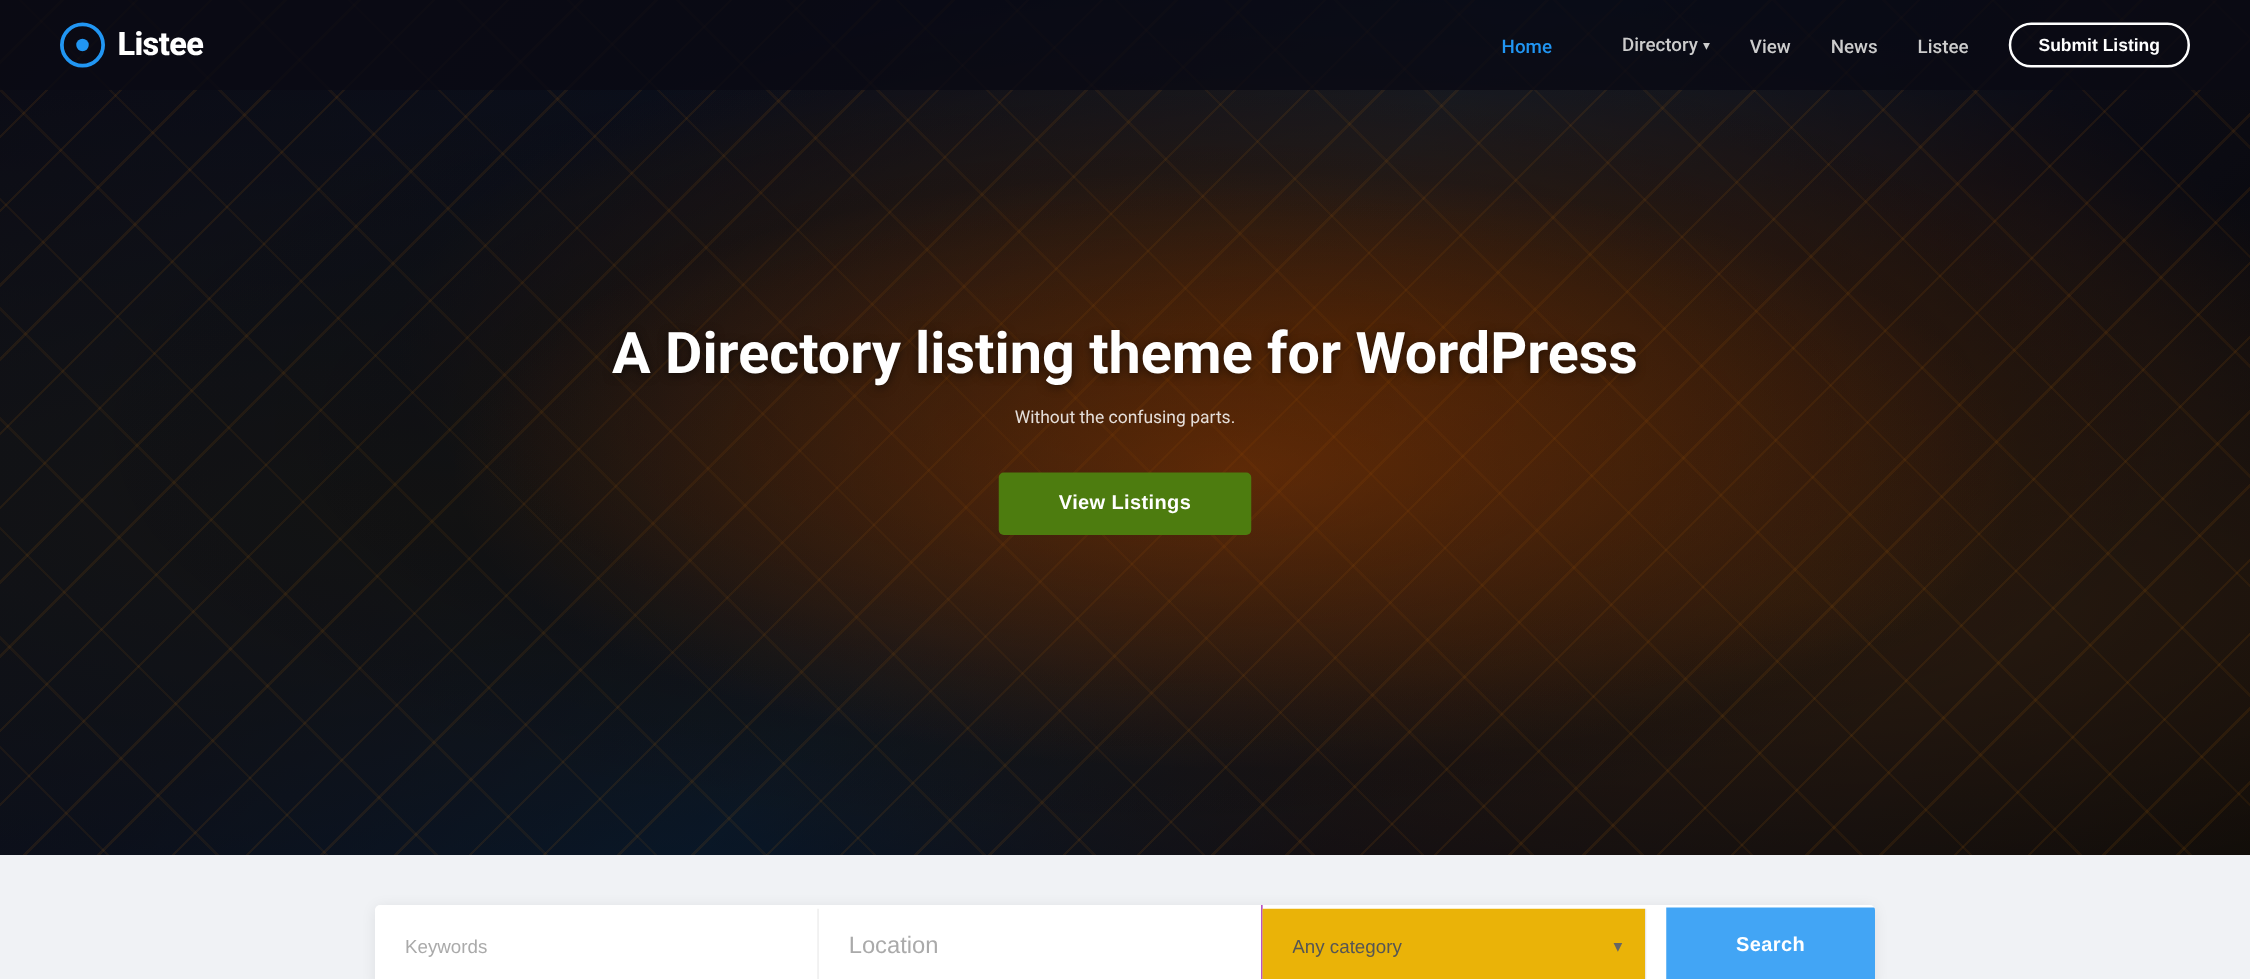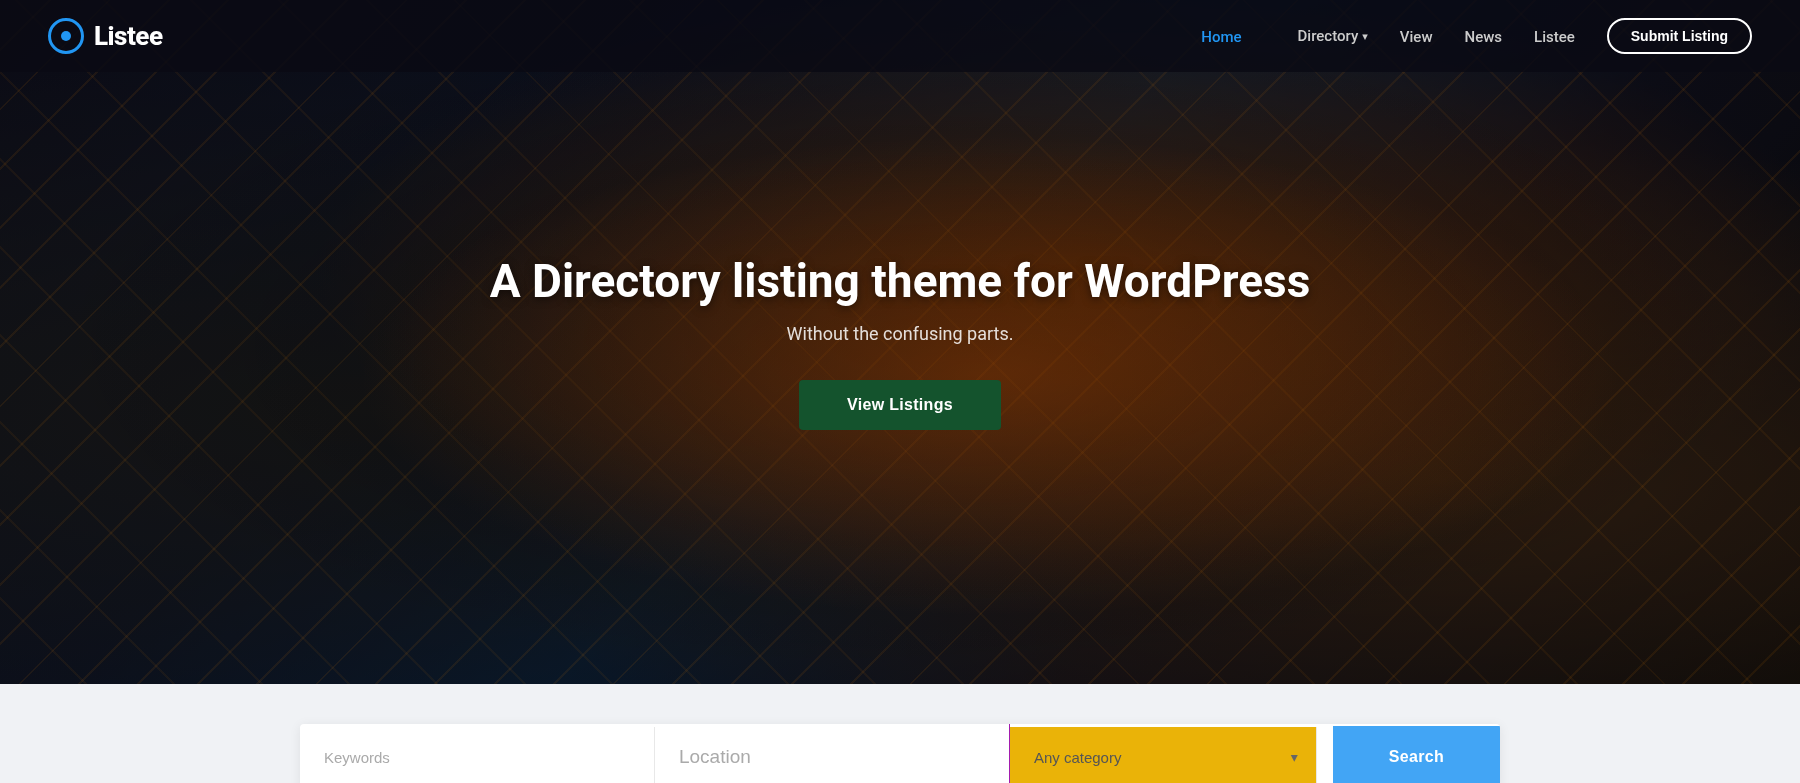--- a/index.html
+++ b/index.html
@@ -134,27 +134,27 @@
       padding: 0 20px;
     }
     .hero-title {
       font-size: 46px;
       font-weight: 700;
       margin-bottom: 14px;
       text-shadow: 0 2px 8px rgba(0,0,0,0.5);
       line-height: 1.2;
     }
     .hero-subtitle {
-      font-size: 18px;
+      font-size: 14px;
       color: rgba(255,255,255,0.85);
       margin-bottom: 36px;
       font-weight: 400;
     }
     .view-listings-btn {
-      background: #14532d;
+      background: #4d7c0f;
       color: #fff;
       border: none;
       border-radius: 4px;
       padding: 16px 48px;
       font-size: 16px;
       font-weight: 600;
       cursor: pointer;
       letter-spacing: 0.3px;
       transition: background 0.2s;
     }

